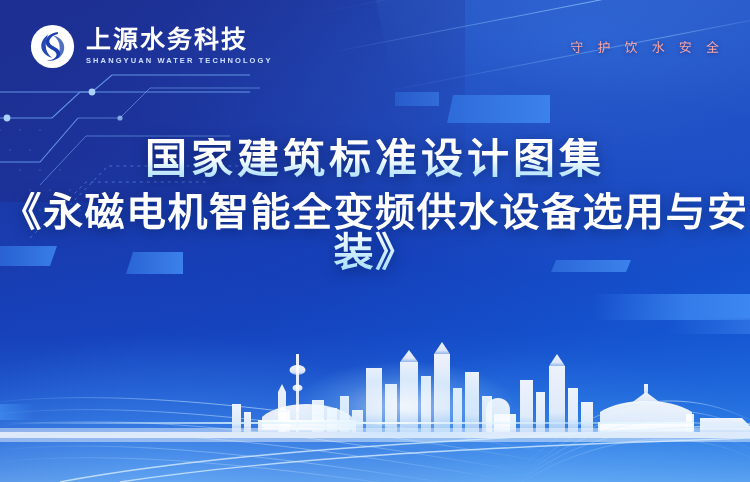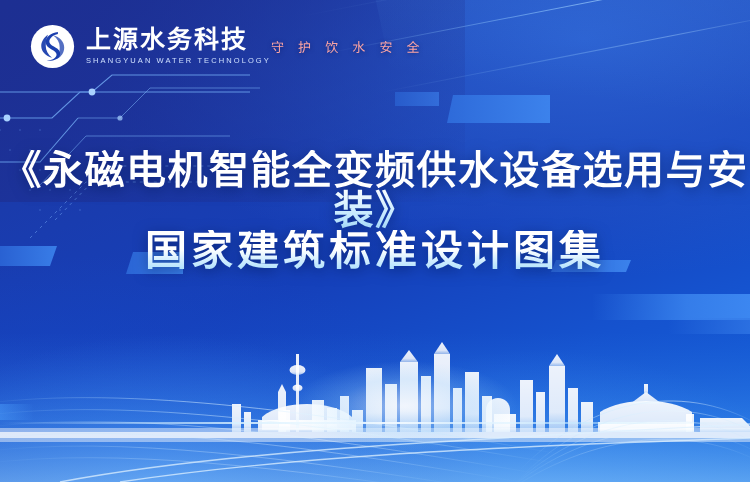--- a/index.html
+++ b/index.html
@@ -79,35 +79,35 @@
   .blk-f{left:592px;top:294px;width:158px;height:26px;
     background:linear-gradient(90deg,rgba(46,110,222,0) 0%, rgba(58,132,238,0.85) 60%, rgba(64,140,244,0.9) 100%);}
   .blk-g{left:668px;top:318px;width:82px;height:16px;
     background:linear-gradient(90deg,rgba(40,100,210,0) 0%, rgba(52,122,232,0.7) 100%);}
   .blk-h{left:0px;top:404px;width:34px;height:16px;
     background:linear-gradient(90deg,rgba(70,150,250,0.55) 0%, rgba(70,150,250,0) 100%);}
 
   
   .header{
     position:absolute;left:0;right:0;top:0;height:92px;
-    display:flex;align-items:center;
+    display:flex;align-items:center;justify-content:space-between;
     padding:0 26px 0 30px;
   }
   .brand{display:flex;align-items:center;gap:11px;}
   .brand-mark{width:45px;height:45px;flex:0 0 45px;}
   .brand-text{display:flex;flex-direction:column;justify-content:center;}
   .brand-cn{
     font-size:25px;font-weight:700;color:#ffffff;letter-spacing:2px;
     line-height:1.05;white-space:nowrap;
     font-family:"DejaVu Sans","Liberation Sans",sans-serif;
   }
   .brand-en{
     margin-top:3px;
     font-size:7.5px;color:#cfe0ff;letter-spacing:2.1px;
-    white-space:nowrap;font-weight:400;
+    white-space:nowrap;font-weight:700;
   }
   .tagline{
     font-size:13px;color:#fca5a5;letter-spacing:5px;font-weight:500;
     white-space:nowrap;
     font-family:"DejaVu Sans","Liberation Sans",sans-serif;
     text-shadow:0 1px 4px rgba(0,20,80,.5);
   }
 
   
   .titles{
@@ -223,22 +223,22 @@
       </div>
       <div class="brand-text">
         <div class="brand-cn">上源水务科技</div>
         <div class="brand-en">SHANGYUAN WATER TECHNOLOGY</div>
       </div>
     </div>
     <div class="tagline">守 护 饮 水 安 全</div>
   </div>
 
   <div class="titles">
+    <div class="t-line t1">国家建筑标准设计图集</div>
     <div class="t-line t2">《永磁电机智能全变频供水设备选用与安装》</div>
-    <div class="t-line t1">国家建筑标准设计图集</div>
   </div>
 
   <div class="scene">
     <svg viewBox="0 0 750 190" preserveAspectRatio="none" aria-hidden="true">
       <defs>
         <linearGradient id="bldg" x1="0" y1="0" x2="0" y2="1">
           <stop offset="0%" stop-color="#ffffff" stop-opacity=".92"></stop>
           <stop offset="70%" stop-color="#ffffff" stop-opacity=".85"></stop>
           <stop offset="100%" stop-color="#e8f6ff" stop-opacity=".6"></stop>
         </linearGradient>

